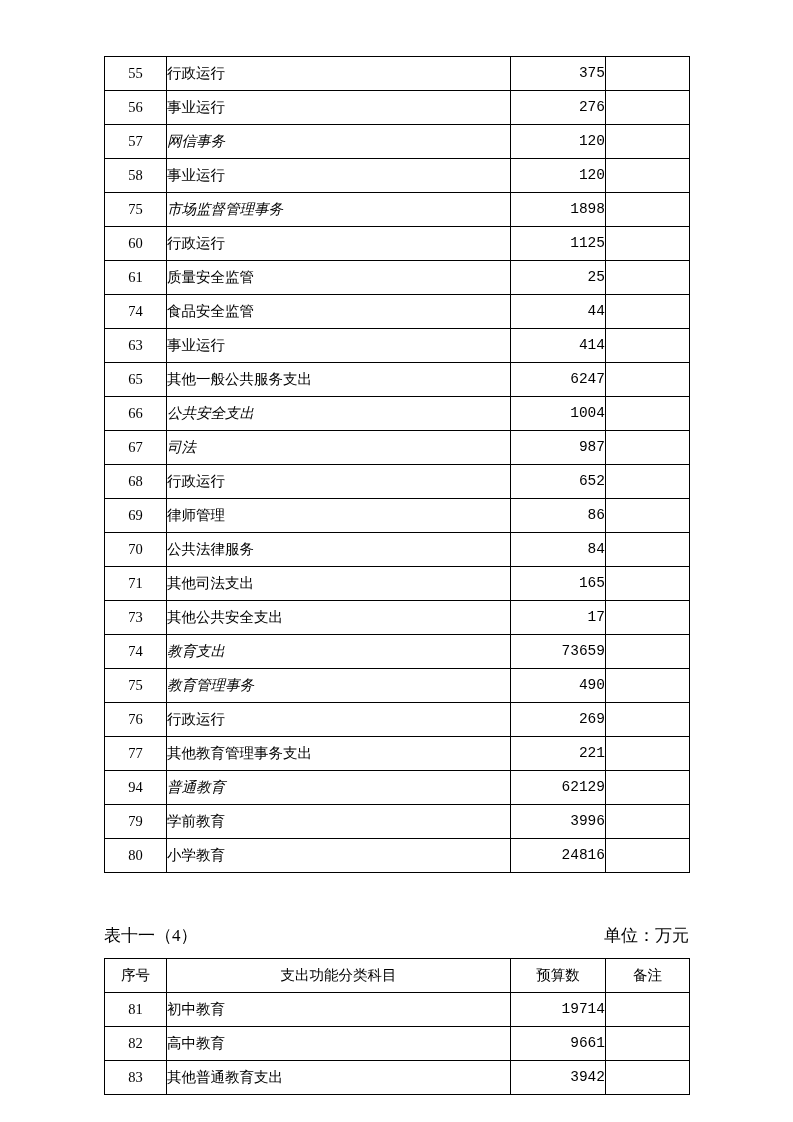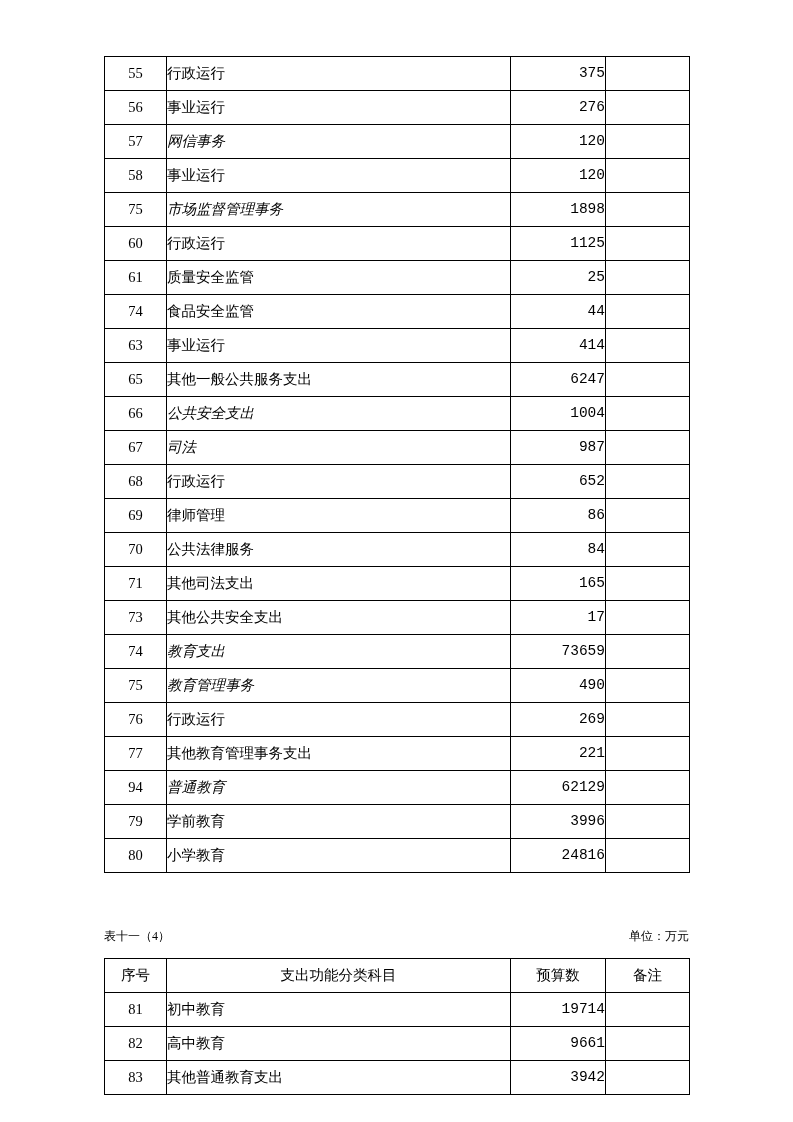--- a/index.html
+++ b/index.html
@@ -83,21 +83,21 @@
     line-height: 33px;
     font-size: 15px;
   }
 
   .caption-row {
     position: absolute;
     left: 104px;
     top: 925px;
     width: 585px;
     height: 22px;
-    font-size: 12px;
+    font-size: 17px;
     line-height: 22px;
   }
   .caption-left {
     position: absolute;
     left: 0;
     top: 0;
   }
   .caption-right {
     position: absolute;
     right: 0;

